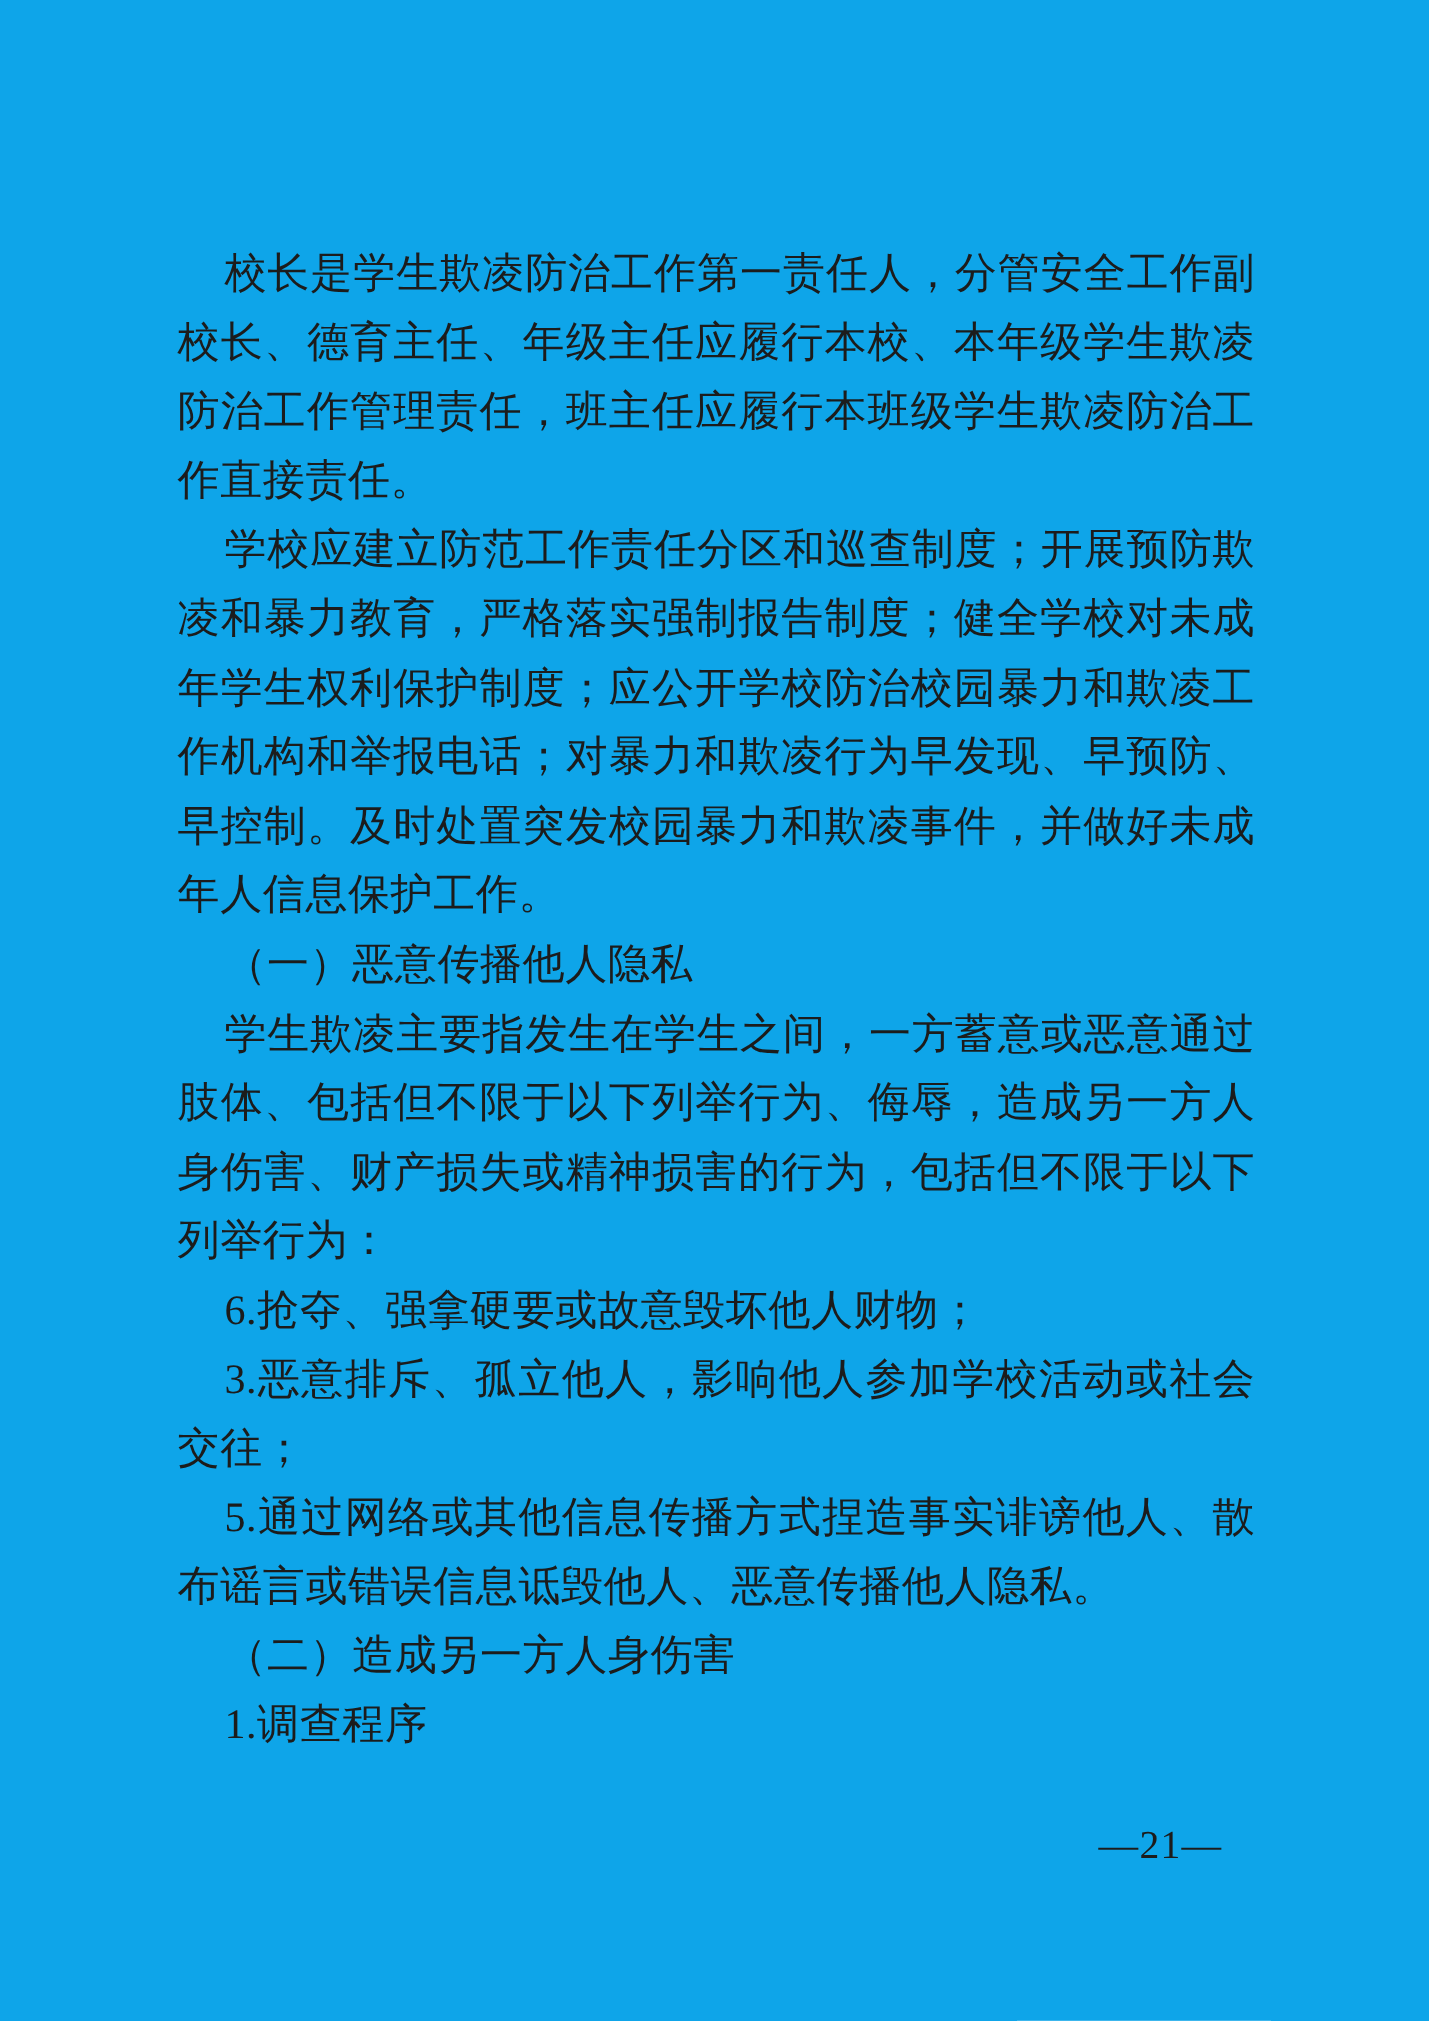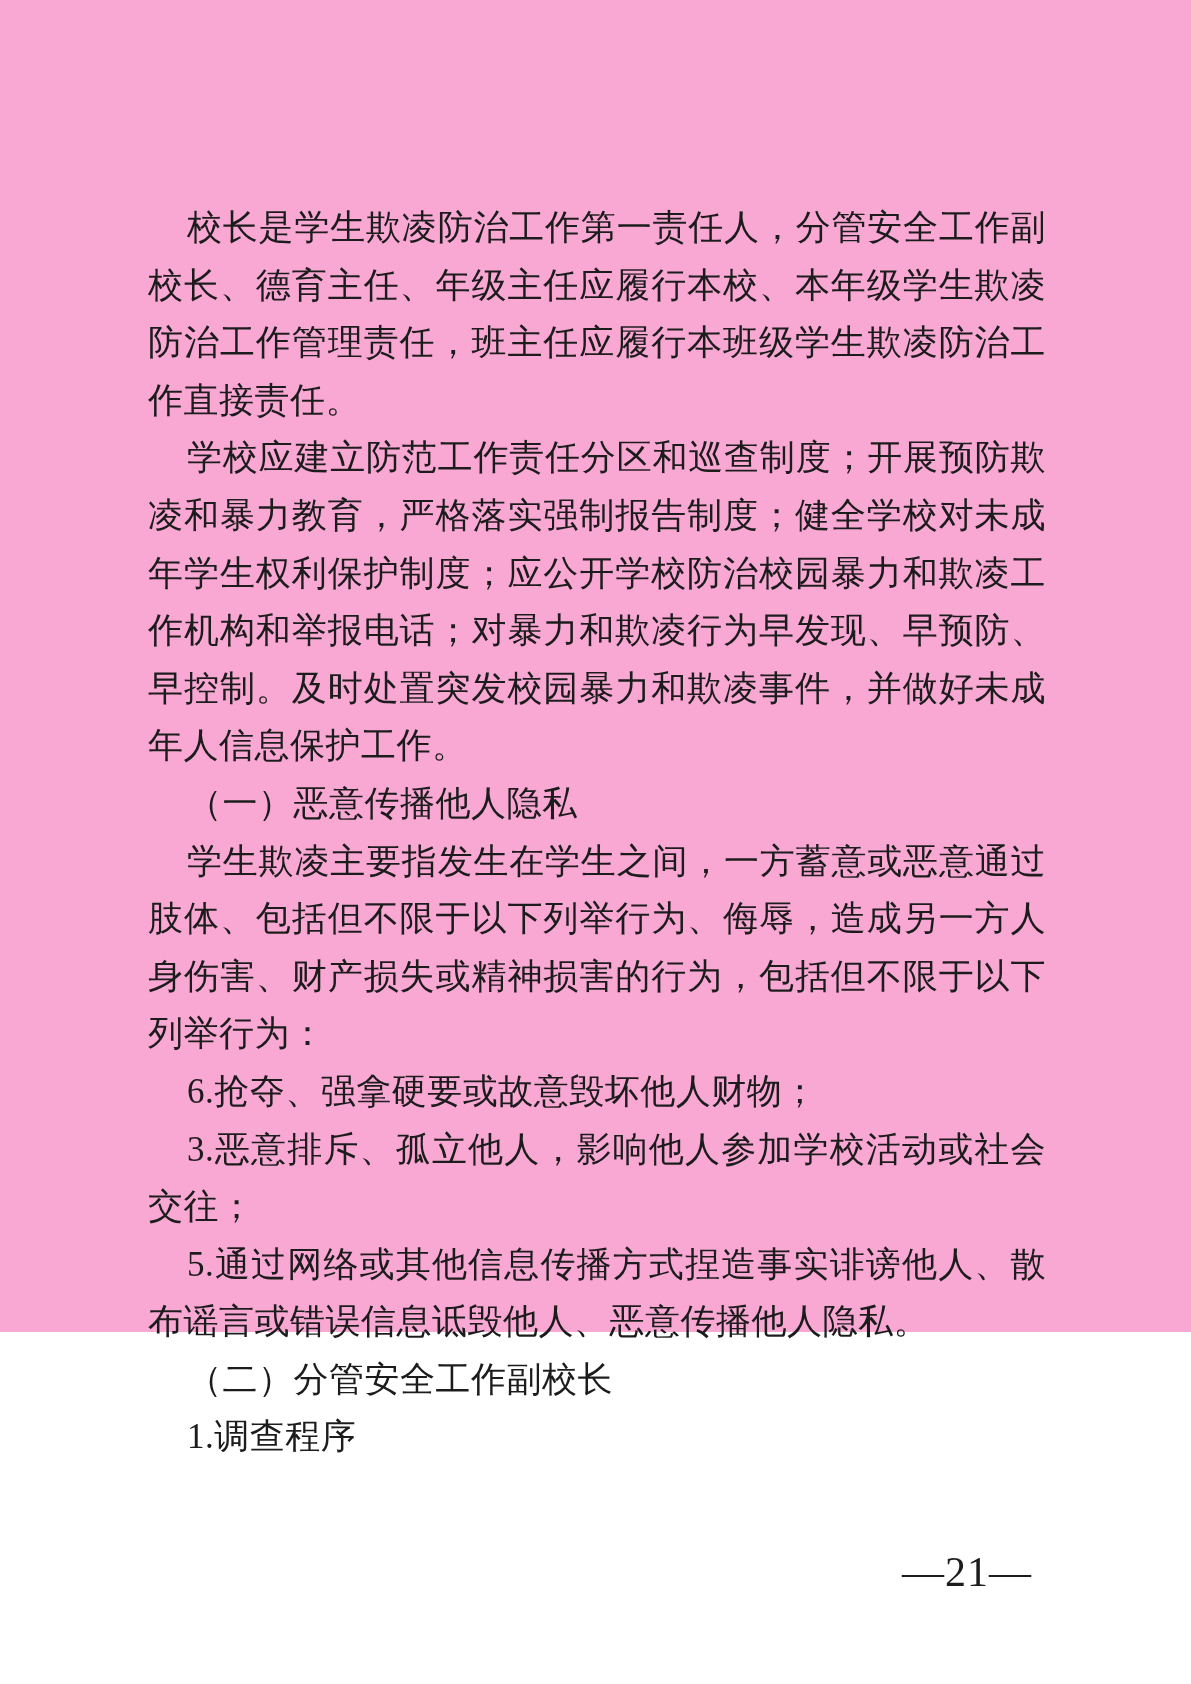--- a/index.html
+++ b/index.html
@@ -2,22 +2,22 @@
 <html><head>
 <meta charset="utf-8">
 <style>
   * { margin: 0; padding: 0; box-sizing: border-box; }
   html, body { background: #ffffff; }
   body { width: 1191px; height: 1684px; position: relative; overflow: hidden; }
 
   .page {
     position: absolute;
     left: 0; top: 0;
-    width: 1191px; height: 1332px;
-    background: #f9a8d4;
+    width: 1191px; height: 1684px;
+    background: #0ea5e9;
   }
 
   .text-block {
     position: absolute;
     left: 148px;
     top: 199px;
     width: 898px;
     font-family: "Liberation Serif", "DejaVu Serif", serif;
     font-size: 35px;
     line-height: 57.6px;
@@ -28,42 +28,42 @@
   .para {
     text-align: justify;
     text-justify: inter-ideograph;
     text-indent: 39px;
     letter-spacing: 0.5px;
   }
 
   .page-number {
     position: absolute;
     left: 867px;
-    top: 1550px;
+    top: 1516px;
     width: 200px;
     text-align: center;
     font-family: "Liberation Serif", "DejaVu Serif", serif;
-    font-size: 42px;
+    font-size: 33px;
     line-height: 44px;
     color: #1c1c1c;
     letter-spacing: 1px;
   }
 </style>
 </head>
 <body>
 
 <div class="page">
 
   <div class="text-block">
     <p class="para">校长是学生欺凌防治工作第一责任人，分管安全工作副校长、德育主任、年级主任应履行本校、本年级学生欺凌防治工作管理责任，班主任应履行本班级学生欺凌防治工作直接责任。</p>
     <p class="para">学校应建立防范工作责任分区和巡查制度；开展预防欺凌和暴力教育，严格落实强制报告制度；健全学校对未成年学生权利保护制度；应公开学校防治校园暴力和欺凌工作机构和举报电话；对暴力和欺凌行为早发现、早预防、早控制。及时处置突发校园暴力和欺凌事件，并做好未成年人信息保护工作。</p>
     <p class="para">（一）恶意传播他人隐私</p>
     <p class="para">学生欺凌主要指发生在学生之间，一方蓄意或恶意通过肢体、包括但不限于以下列举行为、侮辱，造成另一方人身伤害、财产损失或精神损害的行为，包括但不限于以下列举行为：</p>
     <p class="para">6.抢夺、强拿硬要或故意毁坏他人财物；</p>
     <p class="para">3.恶意排斥、孤立他人，影响他人参加学校活动或社会交往；</p>
     <p class="para">5.通过网络或其他信息传播方式捏造事实诽谤他人、散布谣言或错误信息诋毁他人、恶意传播他人隐私。</p>
-    <p class="para">（二）分管安全工作副校长</p>
+    <p class="para">（二）造成另一方人身伤害</p>
     <p class="para">1.调查程序</p>
   </div>
 
   <div class="page-number">—21—</div>
 
 </div>
 
 </body></html>

